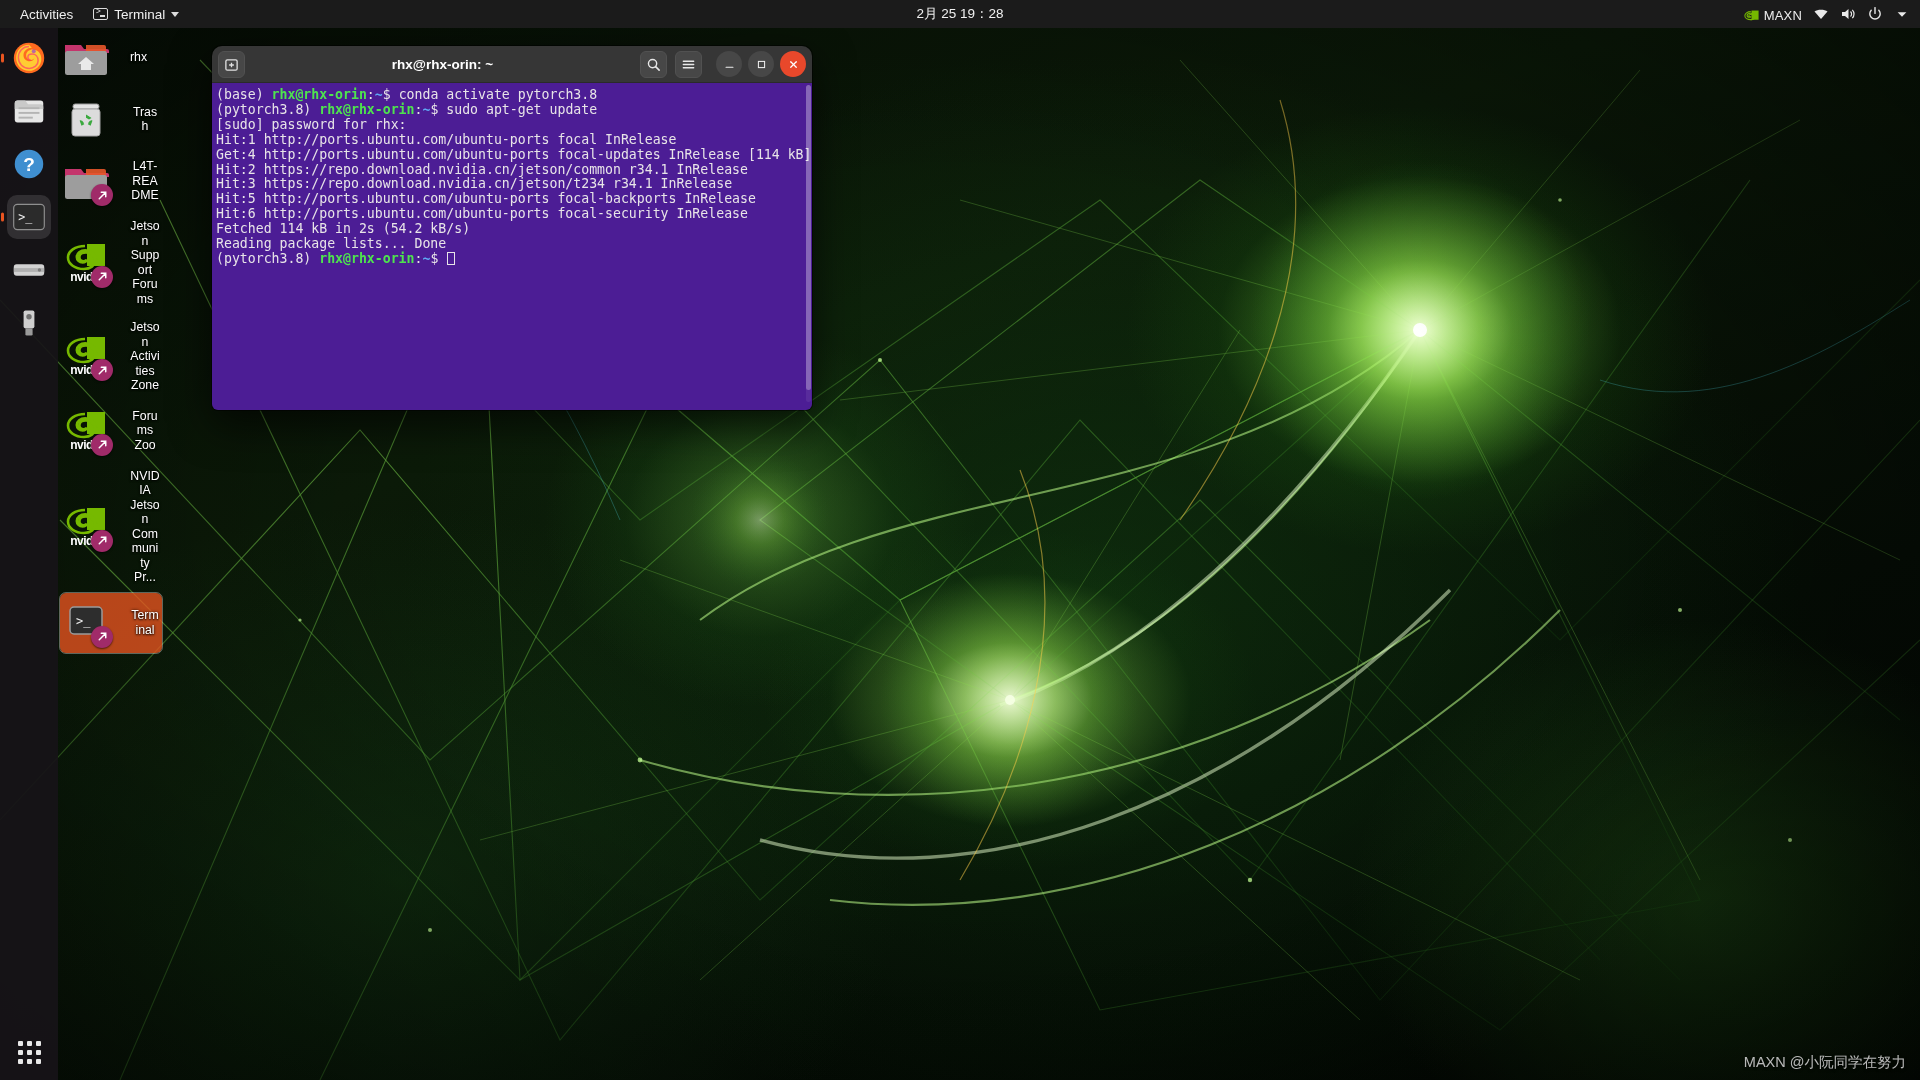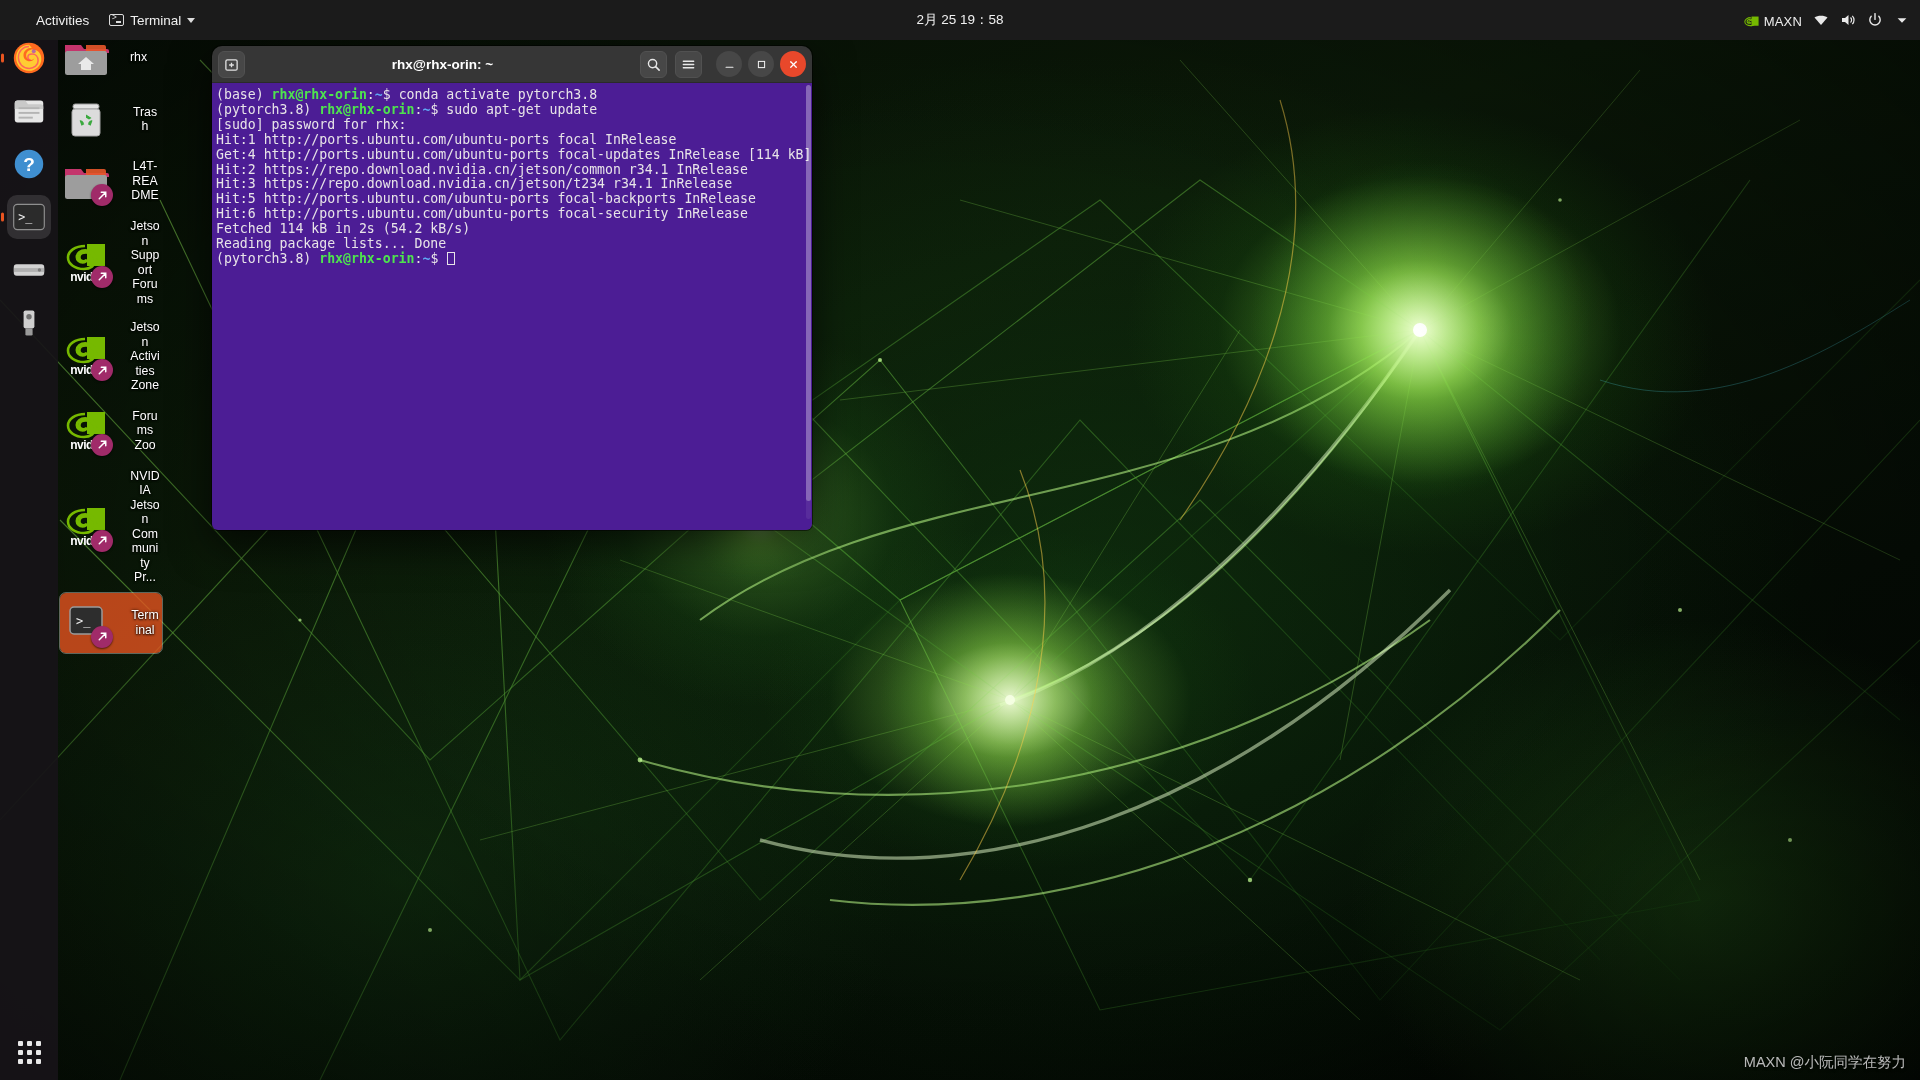--- a/index.html
+++ b/index.html
@@ -25,25 +25,24 @@
   #wallpaper svg { position:absolute; inset:0; }
 
   .vignette {
     position:absolute; inset:0;
     background:radial-gradient(ellipse 1400px 900px at 50% 50%, rgba(0,0,0,0) 40%, rgba(0,0,0,.55) 100%);
     pointer-events:none;
   }
 
   
   #topbar {
-    position:absolute; top:0; left:0; right:0; height:40px;
+    position:absolute; top:0; left:0; right:0; height:28px;
     background:#1b1b1b; color:#e6e6e6;
     display:flex; align-items:center; font-size:13.5px;
     z-index:60;
-    padding-left:16px;
   }
   #topbar .tb-left { display:flex; align-items:center; gap:4px; padding-left:12px; }
   .tb-btn {
     display:flex; align-items:center; gap:6px;
     padding:3px 8px; border-radius:5px; cursor:default; color:#efefef;
   }
   .term-mini-icon {
     width:15px; height:12px; border:1.4px solid #dcdcdc; border-radius:2px;
     position:relative; display:inline-block;
   }
@@ -108,21 +107,21 @@
   }
   .link-badge {
     position:absolute; right:-3px; bottom:-1px; width:22px; height:22px; border-radius:50%;
     background:#a02b69; display:flex; align-items:center; justify-content:center;
     box-shadow:0 1px 2px rgba(0,0,0,.6);
   }
   .link-badge svg { width:13px; height:13px; }
 
   
   #terminal-window {
-    position:absolute; left:212px; top:46px; width:600px; height:484px;
+    position:absolute; left:212px; top:46px; width:600px; height:364px;
     border-radius:10px 10px 6px 6px;
     box-shadow:0 14px 40px rgba(0,0,0,.65), 0 0 0 1px rgba(0,0,0,.5);
     z-index:40; overflow:hidden;
     display:flex; flex-direction:column;
   }
   #term-header {
     height:37px; background:#363636;
     display:flex; align-items:center; padding:0 6px; gap:4px;
     border-bottom:1px solid #2a2a2a; flex:0 0 auto;
   }
@@ -263,21 +262,21 @@
       <span>Activities</span>
     </div>
     <div class="tb-btn">
       <span class="term-mini-icon"></span>
       <span>Terminal</span>
       <span class="caret-down"></span>
     </div>
   </div>
 
   <div id="clock" class="tb-btn">
-    <span>2月 25  19：58</span>
+    <span>2月 25  19：28</span>
   </div>
 
   <div id="tb-right">
     <div id="power-mode">
       <svg class="nv-mini" viewBox="0 0 24 18">
         <rect x="12" y="2" width="10" height="13" fill="#76b900"></rect>
         <path d="M11 3.5 C6 3.5 2.6 6.5 2.6 9.4 C2.6 12.4 6 14.8 11 14.8 C13.6 14.8 15.6 13.6 15.6 11.4 C15.6 9 13.4 7.6 10.8 7.6 C9.2 7.6 8.2 8.3 8.2 9.3 C8.2 10.3 9.1 10.9 10.1 10.9 C10.7 10.9 11.2 10.7 11.5 10.3 C11.2 11 10.3 11.6 9.1 11.6 C7.2 11.6 5.8 10.5 5.8 9 C5.8 7.1 7.7 5.8 10.4 5.8 C13.9 5.8 16.4 7.9 16.4 10.9 C16.4 13.4 14.3 15.2 11 15.2" fill="none" stroke="#76b900" stroke-width="1.5"></path>
       </svg>
       <span class="label">MAXN</span>
     </div>

